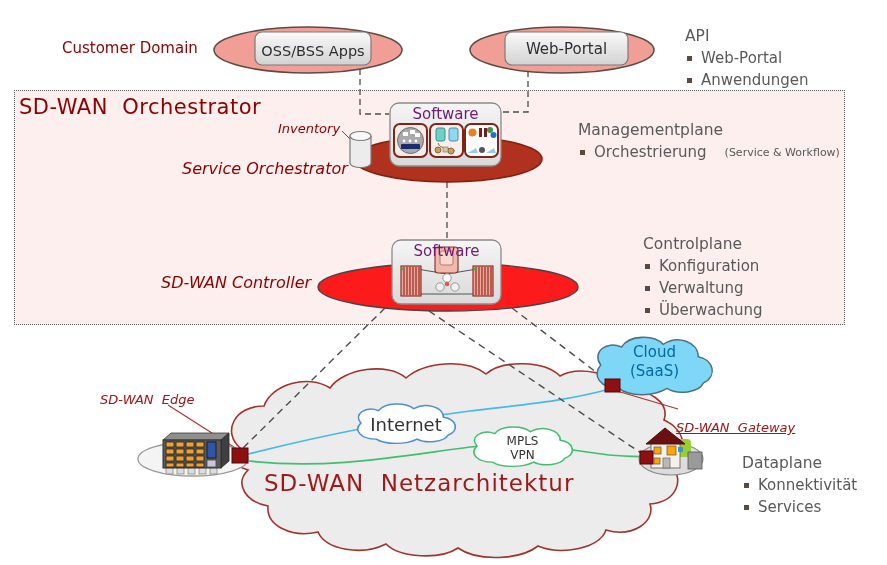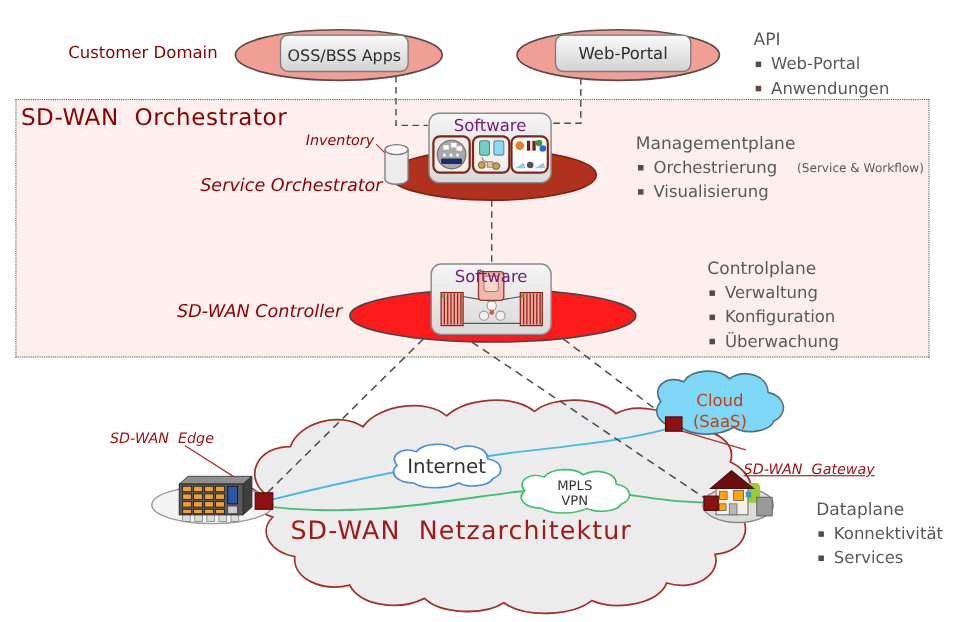--- a/index.html
+++ b/index.html
@@ -234,52 +234,48 @@
 
   <div class="txt darkred italic" style="left:161px;top:273px;font-size:16px;">SD-WAN Controller</div>
 
   <div class="txt gray" style="left:578px;top:121px;">
     <div class="blk-title">Managementplane</div>
     <div class="bullet-row">
       <span class="sq"></span>
       <span class="blk-item">Orchestrierung</span>
       <span class="note" style="margin-left:6px;">(Service &amp; Workflow)</span>
     </div>
-    <div class="bullet-row">
-      <span class="sq"></span>
-      <span class="blk-item">Visualisierung</span>
-    </div>
   </div>
 
   <div class="txt gray" style="left:643px;top:235px;">
     <div class="blk-title">Controlplane</div>
     <div class="bullet-row">
       <span class="sq"></span>
+      <span class="blk-item">Konfiguration</span>
+    </div>
+    <div class="bullet-row">
+      <span class="sq"></span>
       <span class="blk-item">Verwaltung</span>
-    </div>
-    <div class="bullet-row">
-      <span class="sq"></span>
-      <span class="blk-item">Konfiguration</span>
     </div>
     <div class="bullet-row">
       <span class="sq"></span>
       <span class="blk-item">Überwachung</span>
     </div>
   </div>
 
   <div class="txt netz ws" style="left:264px;top:470px;">SD-WAN  Netzarchitektur</div>
 
   <div class="txt" style="left:351px;top:414px;width:110px;text-align:center;font-size:18px;color:#333;">Internet</div>
 
   <div class="txt cloud-label" style="left:467px;top:434px;width:111px;font-size:12px;color:#333;line-height:14px;">
     <span>MPLS</span>
     <span>VPN</span>
   </div>
 
-  <div class="txt cloud-label" style="left:592px;top:355px;width:125px;font-size:15px;color:#c2410c;line-height:19px;">
+  <div class="txt cloud-label" style="left:592px;top:343px;width:125px;font-size:15px;color:#0369a1;line-height:19px;">
     <span>Cloud</span>
     <span>(SaaS)</span>
   </div>
 
   <div class="txt ptr italic ws" style="left:100px;top:392px;">SD-WAN  Edge</div>
 
   <div class="txt ptr italic ws" style="left:676px;top:420px;text-decoration:underline;">SD-WAN  Gateway</div>
 
   <div class="txt gray" style="left:742px;top:454px;">
     <div class="blk-title">Dataplane</div>

